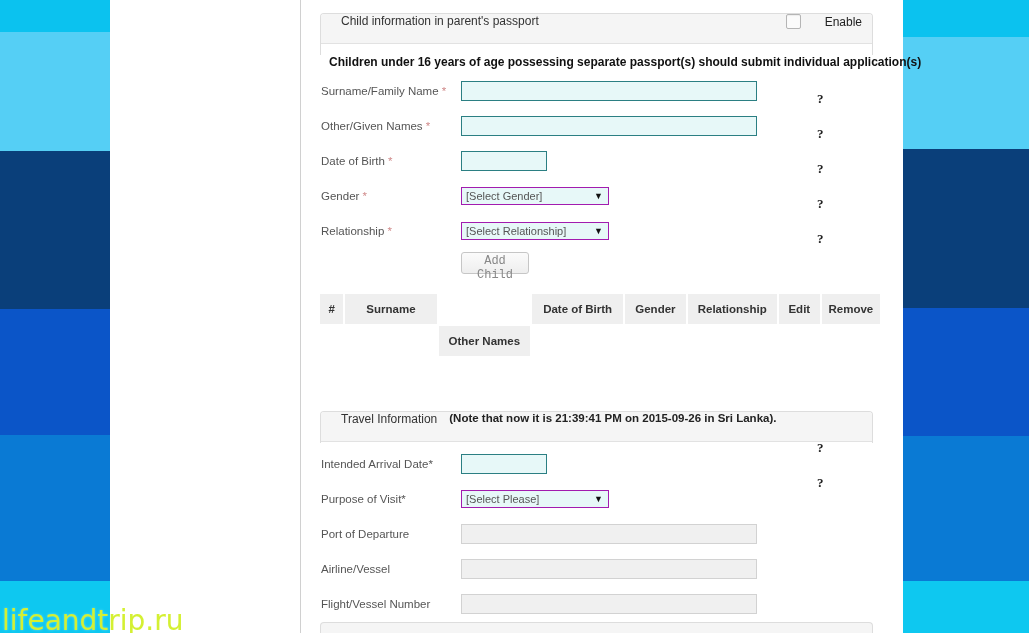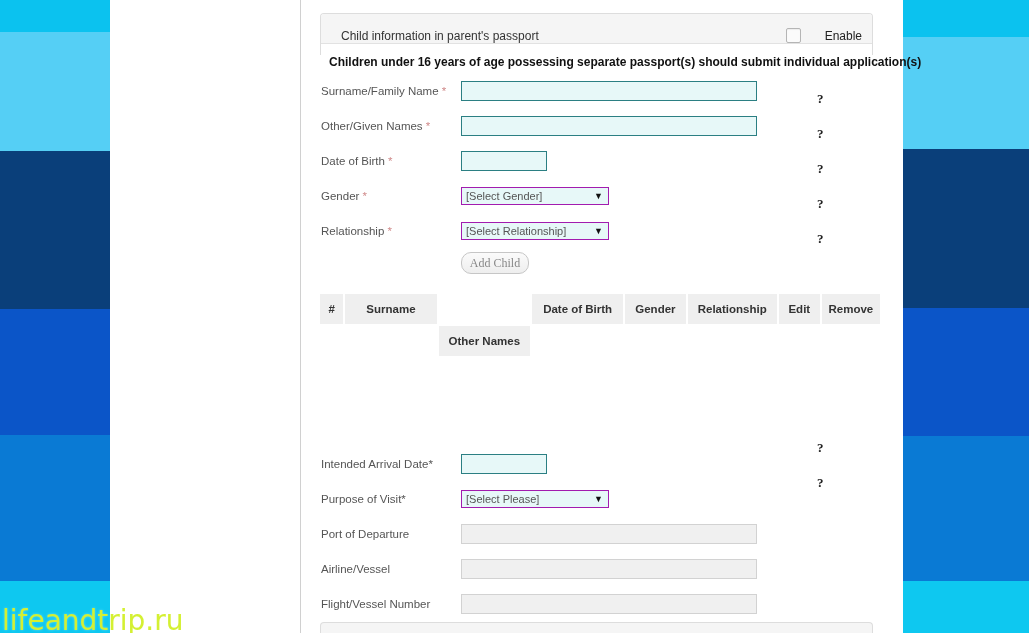--- a/index.html
+++ b/index.html
@@ -46,21 +46,21 @@
     border:1px solid #dddddd;
     border-radius:4px;
     background:#ffffff;
     box-sizing:border-box;
   }
   .section-head{
     height:30px;
     background:#f5f5f5;
     border-bottom:1px solid #e2e2e2;
     border-radius:3px 3px 0 0;
-    display:flex;align-items:flex-end;
+    display:flex;align-items:flex-start;
     padding:0 10px 0 20px;
     box-sizing:border-box;
   }
   .section-title{
     font-size:12px;color:#333333;font-weight:normal;
   }
   .section-note{
     font-size:11.5px;color:#222222;font-weight:bold;margin-left:12px;
   }
   .enable-wrap{margin-left:auto;display:flex;align-items:center;gap:24px;}
@@ -114,23 +114,23 @@
   .qmark{
     position:absolute;
     font-size:13px;font-weight:bold;color:#222222;
     font-family:"Liberation Serif",serif;
   }
 
   .btn{
     margin-left:141px;
     width:68px;height:22px;
     background:linear-gradient(#fbfbfb,#eeeeee);
-    border:1px solid #c6c6c6;border-radius:10px;
+    border:1px solid #c6c6c6;border-radius:3px;
     font-size:12px;color:#888888;
-    font-family:Liberation Serif, serif;
+    font-family:Liberation Mono, monospace;
     cursor:default;
   }
 
   
   .tbl{
     display:flex;gap:2px;margin-top:16px;
   }
   .th{
     background:#efefef;
     height:30px;
@@ -229,20 +229,26 @@
         <div class="th" style="width: 94px;">Surname</div>
         <div class="th" style="width: 94px; margin-top: 32px;">Other Names</div>
         <div class="th" style="width: 94px;">Date of Birth</div>
         <div class="th" style="width: 62px;">Gender</div>
         <div class="th" style="width: 92px;">Relationship</div>
         <div class="th" style="width: 42px;">Edit</div>
         <div class="th" style="width: 60px;">Remove</div>
       </div>
   </div>
 
+  <div class="section" style="top:411px;height:32px;border-bottom:none;border-radius:4px 4px 0 0;">
+    <div class="section-head">
+      <span class="section-title">Travel Information</span>
+      <span class="section-note">(Note that now it is 21:39:41 PM on 2015-09-26 in Sri Lanka).</span>
+    </div>
+  </div>
 
   <div style="position:absolute;left:19px;top:446px;width:560px;">
     <div id="travel-fields">
         <div class="form-row">
           <div class="f-label">Intended Arrival Date*</div>
           <div class="f-field"><input type="text" class="txt date" style=""></div>
           <span class="qmark" style="left: 497px; top: -6px;">?</span>
         </div>
         <div class="form-row">
           <div class="f-label">Purpose of Visit*</div>

